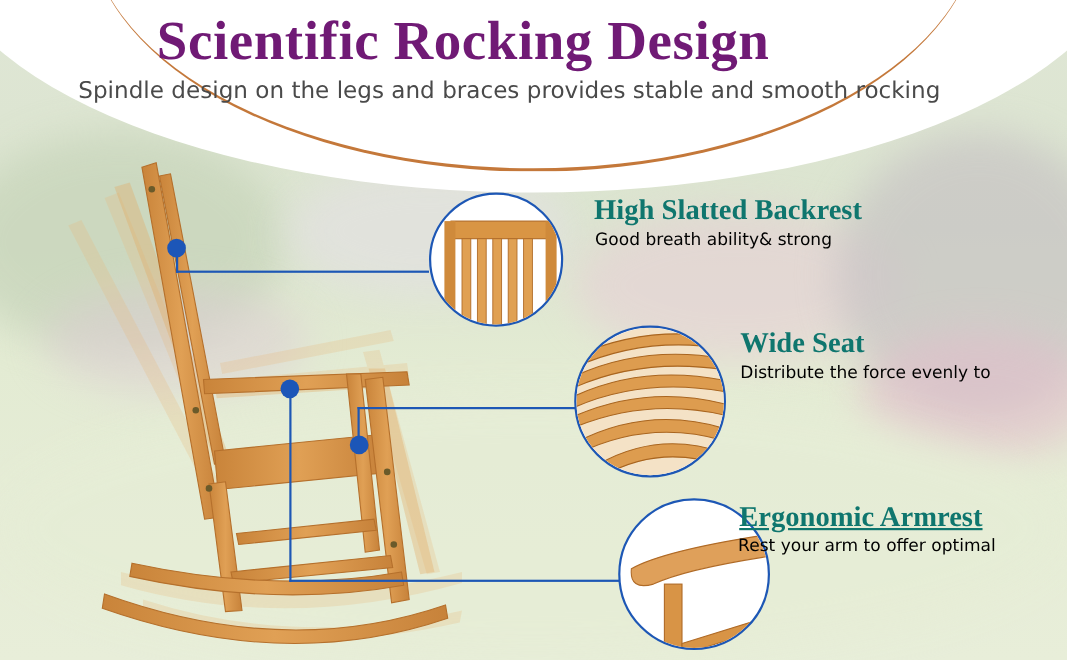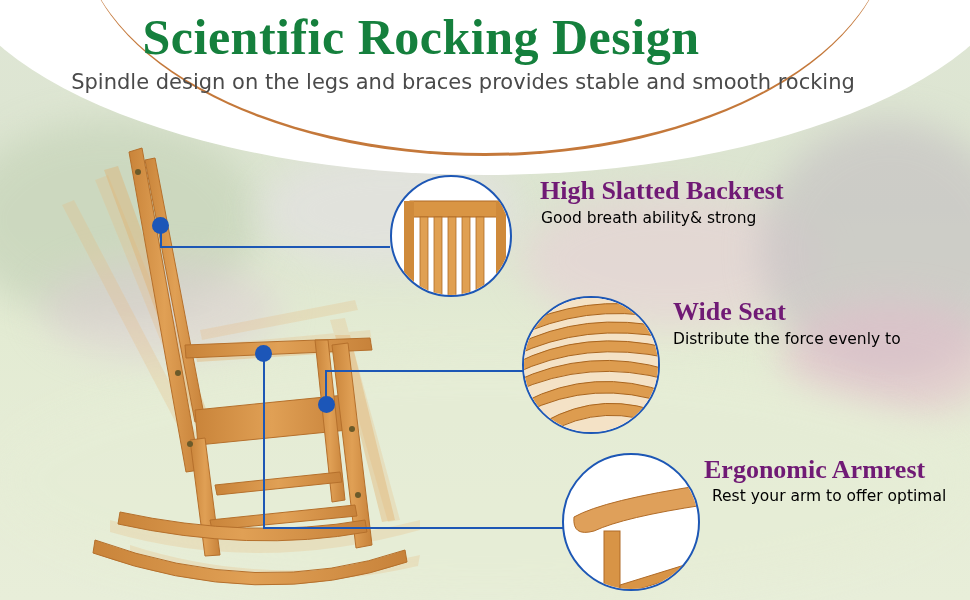--- a/index.html
+++ b/index.html
@@ -16,29 +16,29 @@
   .b5 { left: 780px; top: 300px; width: 220px; height: 120px; background: #e3bccb; opacity: .55; }
   .b6 { left: 40px; top: 260px; width: 240px; height: 100px; background: #dccbd3; opacity: .5; }
   .b7 { left: 0; top: 360px; width: 970px; height: 240px; background: #e6edd6; opacity: .9; border-radius: 0; }
 
   .header-arc { position: absolute; left: -60px; top: -300px; width: 1090px; height: 475px;
                 border-radius: 50%; background: #ffffff; }
   .header-line { position: absolute; left: 80px; top: -300px; width: 810px; height: 456px;
                  border-radius: 50%; border-bottom: 3px solid #c4783a; border-left: 0; border-right: 0; border-top: 0; }
 
   .title { position: absolute; left: 0; width: 842px; top: 8px; text-align: center;
-           font-family: "Liberation Serif", serif; font-weight: bold; font-size: 50px; color: #15803d; letter-spacing: .5px; }
+           font-family: "Liberation Serif", serif; font-weight: bold; font-size: 50px; color: #701a75; letter-spacing: .5px; }
   .subtitle { position: absolute; left: 0; width: 926px; top: 70px; text-align: center;
               font-family: "DejaVu Sans", sans-serif; font-size: 21px; color: #4a4a4a; }
 
   
   .chair { position: absolute; left: 0; top: 0; width: 970px; height: 600px; }
 
   
-  .feature-title { position: absolute; font-family: "Liberation Serif", serif; font-weight: bold; font-size: 26px; color: #701a75; white-space: nowrap; }
+  .feature-title { position: absolute; font-family: "Liberation Serif", serif; font-weight: bold; font-size: 26px; color: #0f766e; white-space: nowrap; }
   .feature-desc { position: absolute; font-family: "DejaVu Sans", sans-serif; font-size: 15.5px; color: #000000; line-height: 23px; }
 
   .lens { position: absolute; border-radius: 50%; border: 2px solid #1d57b5; background: #ffffff; overflow: hidden; }
   .connector { position: absolute; border-color: #1d57b5; border-style: solid; border-width: 0; }
   .dot { position: absolute; width: 17px; height: 17px; border-radius: 50%; background: #1c56b8; }
 </style>
 </head>
 <body>
 
 <div class="bg">
@@ -157,16 +157,16 @@
   <div>Distribute the force evenly to</div>
 </div>
 
 <div class="lens" style="left:562px; top:453px; width:138px; height:138px;">
   <svg width="138" height="138" viewBox="0 0 138 138">
     <path d="M10,62 Q40,45 140,30 L140,50 Q60,62 30,76 Q8,82 10,62 Z" fill="#dfa05a" stroke="#b06b27"></path>
     <rect x="40" y="76" width="16" height="70" fill="#d89446" stroke="#b06b27"></rect>
     <path d="M56,130 L140,104 L140,114 L56,140 Z" fill="#d89446" stroke="#b06b27"></path>
   </svg>
 </div>
-<div class="feature-title" style="left:704px; top:455px;">Ergonomic Armrest</div>
-<div class="feature-desc" style="left:712px; top:485px;">
+<div class="feature-title" style="left:672px; top:455px;text-decoration:underline;">Ergonomic Armrest</div>
+<div class="feature-desc" style="left:671px; top:485px;">
   <div>Rest your arm to offer optimal</div>
 </div>
 
 </body></html>

